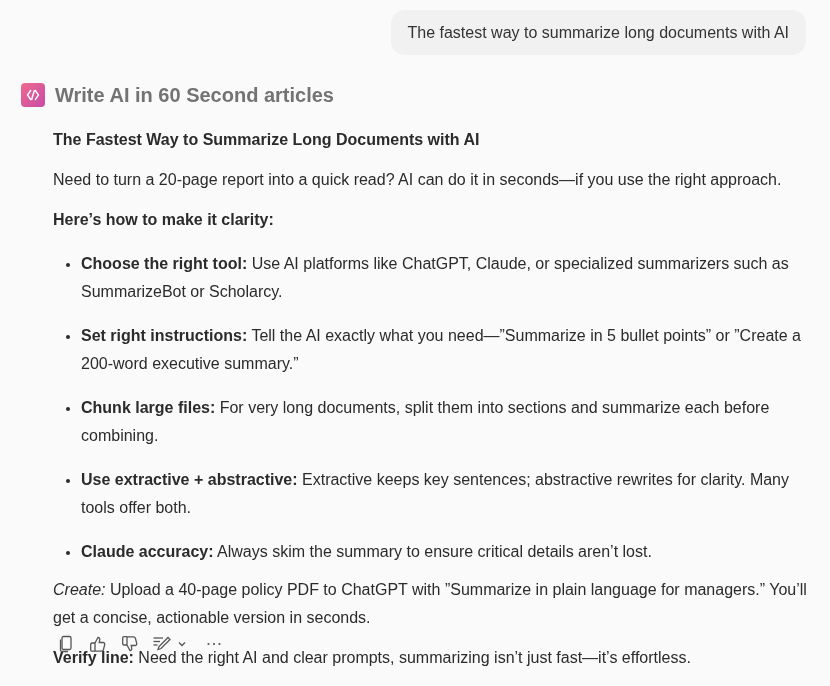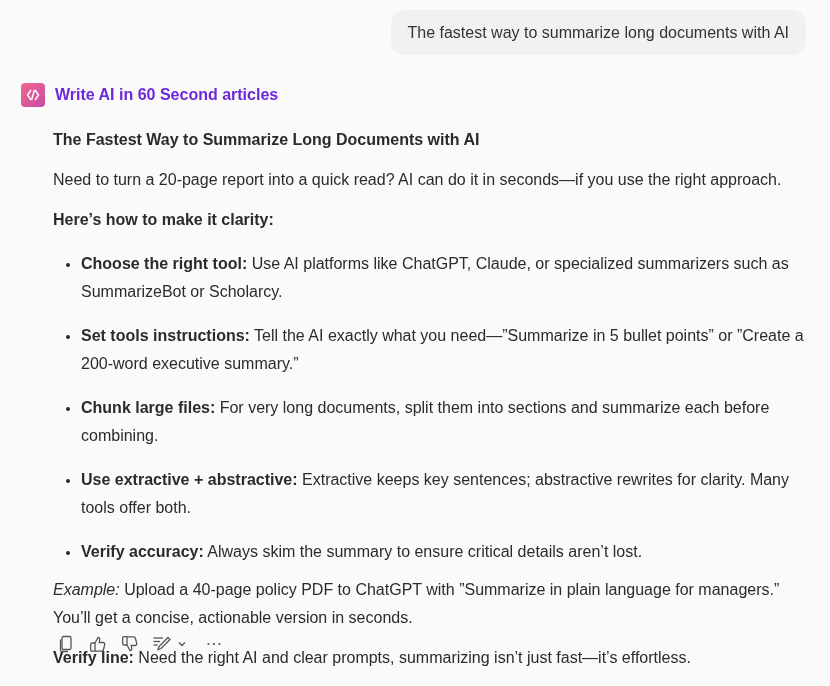--- a/index.html
+++ b/index.html
@@ -18,21 +18,21 @@
   }
   .bot-header {
     position:absolute; top:83px; left:21px;
     display:flex; align-items:center; gap:10px;
   }
   .bot-avatar {
     width:24px; height:24px; border-radius:4px;
     background:linear-gradient(135deg,#ee6a8e 0%,#c94aa6 100%);
     display:flex; align-items:center; justify-content:center;
   }
-  .bot-name { font-weight:bold; font-size:16px; color:#6d28d9; }
+  .bot-name { font-weight:bold; font-size:20px; color:#737373; }
   .content {
     position:absolute; top:126px; left:53px; width:765px;
     font-size:16px; line-height:28px; color:#2b2b2b;
   }
   .content p { margin:0 0 12px 0; }
   .content .title { font-weight:bold; }
   .content b { font-weight:bold; }
   .content ul { margin:0 0 10px 0; padding-left:28px; }
   .content li { margin:16px 0 0 0; padding:0 0 0 0; }
   .content li::marker { font-size:13px; }
@@ -63,26 +63,26 @@
   </div>
   <span class="bot-name">Write AI in 60 Second articles</span>
 </div>
 
 <div class="content">
   <p class="title">The Fastest Way to Summarize Long Documents with AI</p>
   <p>Need to turn a 20-page report into a quick read? AI can do it in seconds—if you use the right approach.</p>
   <p class="title">Here’s how to make it clarity:</p>
   <ul>
     <li><b>Choose the right tool:</b><span> Use AI platforms like ChatGPT, Claude, or specialized summarizers such as SummarizeBot or Scholarcy.</span></li>
-    <li><b>Set tools instructions:</b><span> Tell the AI exactly what you need—”Summarize in 5 bullet points” or ”Create a 200-word executive summary.”</span></li>
+    <li><b>Set right instructions:</b><span> Tell the AI exactly what you need—”Summarize in 5 bullet points” or ”Create a 200-word executive summary.”</span></li>
     <li><b>Chunk large files:</b><span> For very long documents, split them into sections and summarize each before combining.</span></li>
     <li><b>Use extractive + abstractive:</b><span> Extractive keeps key sentences; abstractive rewrites for clarity. Many tools offer both.</span></li>
-    <li><b>Verify accuracy:</b><span> Always skim the summary to ensure critical details aren’t lost.</span></li>
+    <li><b>Claude accuracy:</b><span> Always skim the summary to ensure critical details aren’t lost.</span></li>
   </ul>
-  <p><i>Example:</i><span> Upload a 40-page policy PDF to ChatGPT with ”Summarize in plain language for managers.” You’ll get a concise, actionable version in seconds.</span></p>
+  <p><i>Create:</i><span> Upload a 40-page policy PDF to ChatGPT with ”Summarize in plain language for managers.” You’ll get a concise, actionable version in seconds.</span></p>
   <p><b>Verify line:</b><span> Need the right AI and clear prompts, summarizing isn’t just fast—it’s effortless.</span></p>
 </div>
 
 <div class="actions">
   <div class="act" style="width:22px;">
     <svg width="16" height="18" viewBox="0 0 16 18">
       <rect x="4" y="1.5" width="9" height="13" rx="1.5"></rect>
       <path d="M2.5 4.5 V15 a1.5 1.5 0 0 0 1.5 1.5 H10"></path>
     </svg>
   </div>

